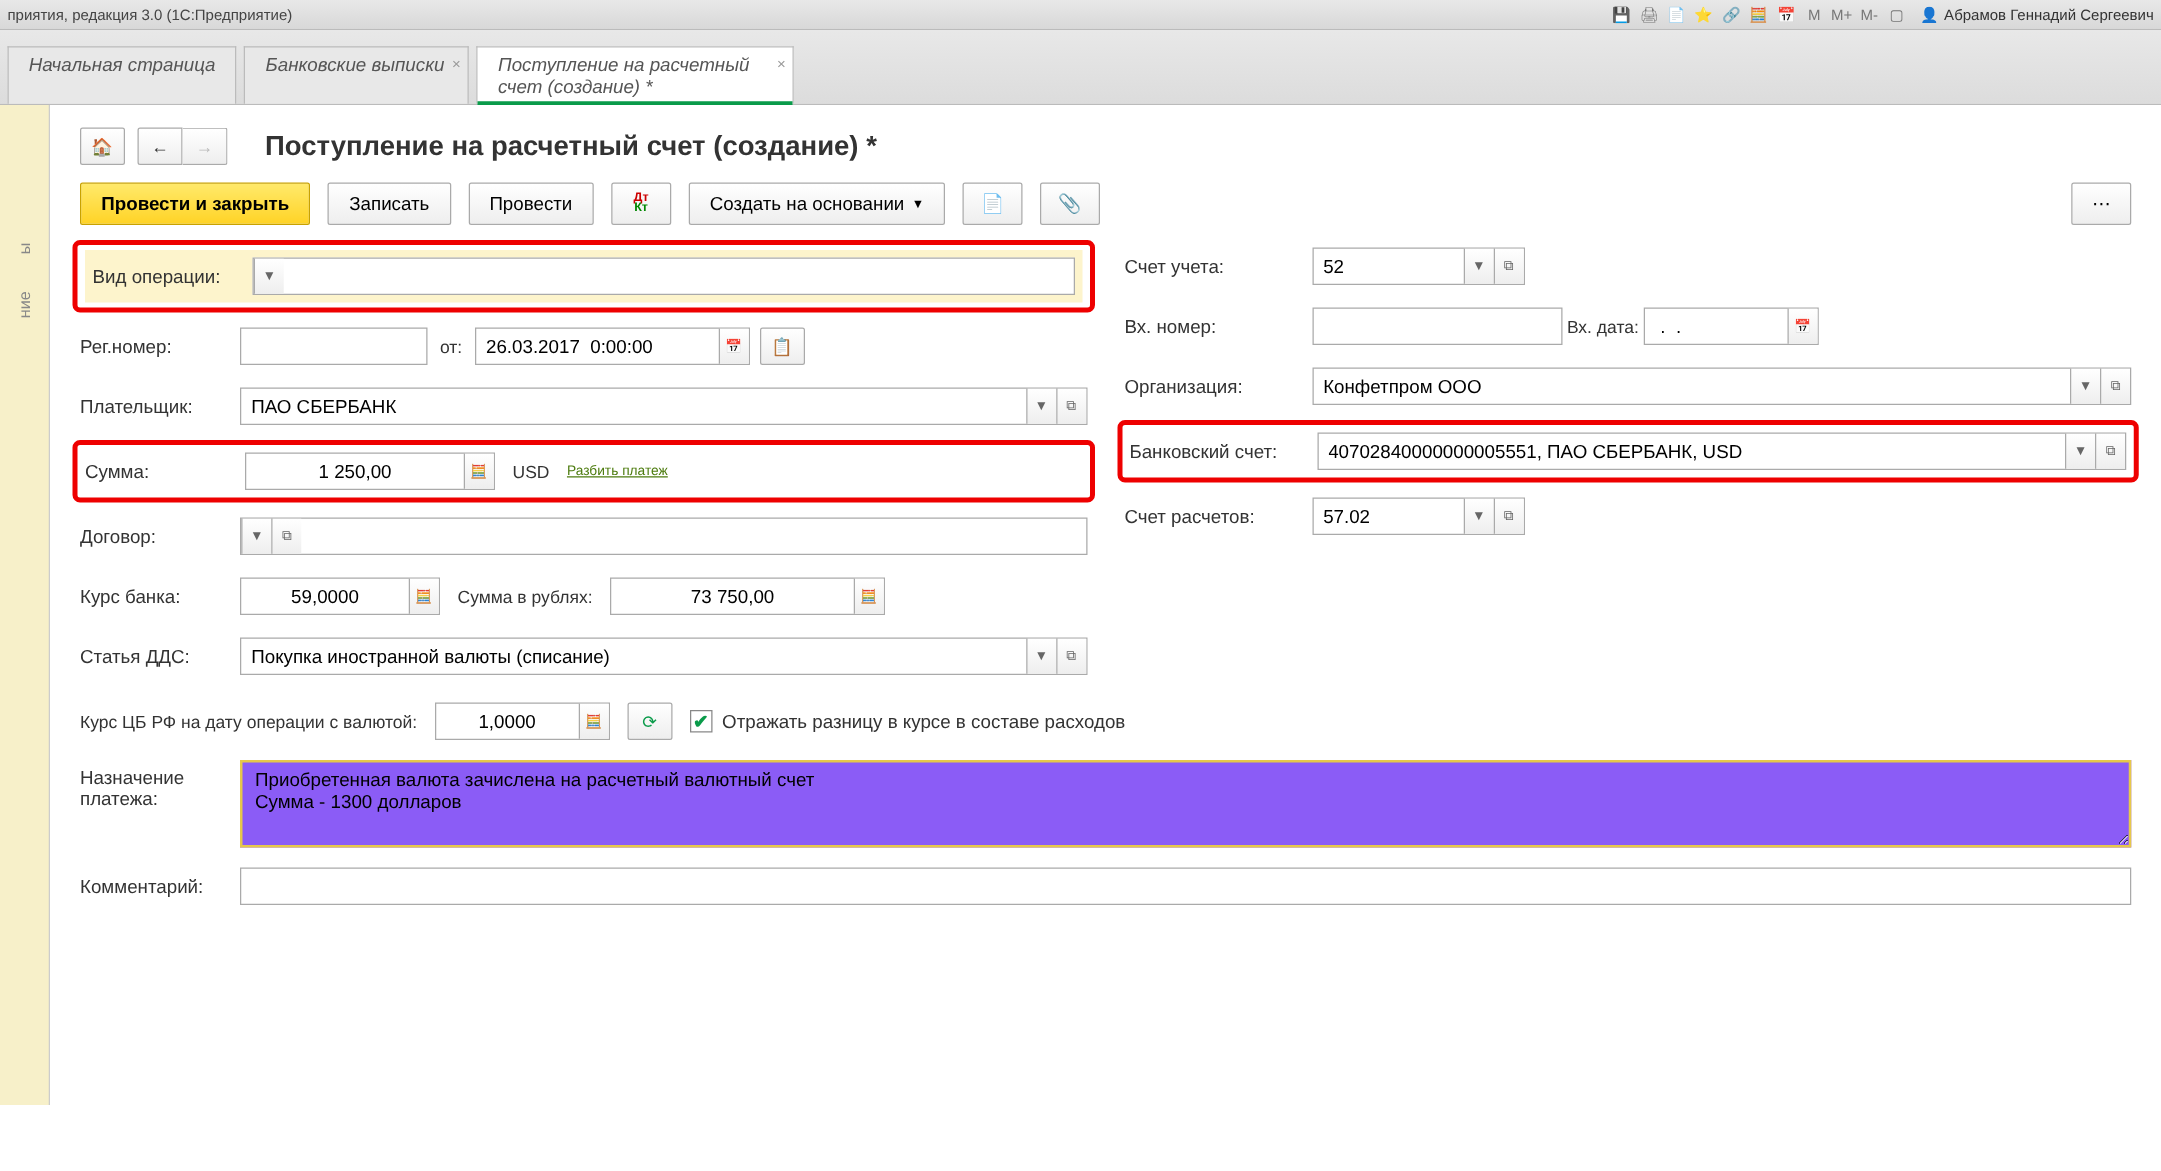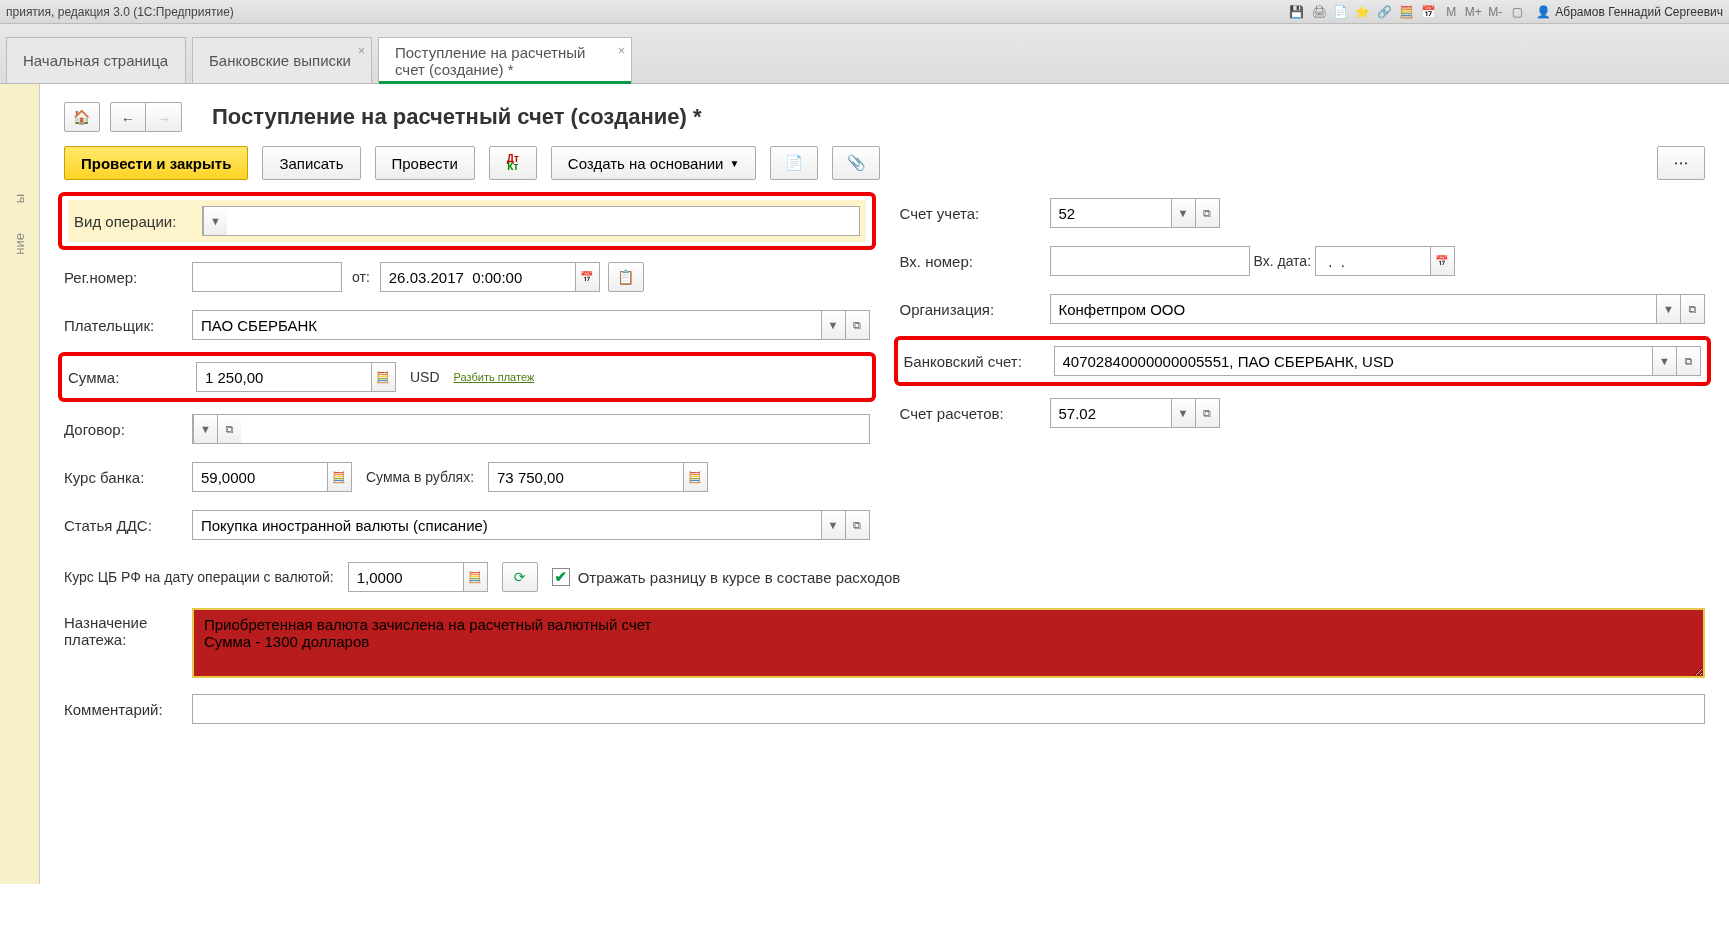--- a/index.html
+++ b/index.html
@@ -4,21 +4,21 @@
 <style>
 * { box-sizing: border-box; margin: 0; padding: 0; }
 body { font-family: Arial, sans-serif; font-size: 14px; background: #fff; color: #333; }
 
 .titlebar { background: linear-gradient(#e8e8e8,#d8d8d8); height: 24px; display:flex; align-items:center; padding:0 6px; border-bottom:1px solid #bbb; font-size:12px; color:#444;}
 .titlebar .spacer { flex:1; }
 .titlebar .ticon { width:18px;height:18px;margin:0 2px;display:inline-flex;align-items:center;justify-content:center;border:1px solid transparent;font-size:12px;color:#777;}
 .titlebar .user { display:flex;align-items:center;gap:4px;margin-left:8px;color:#333;}
 
 .tabs-bar { background: linear-gradient(#e8e8e8,#dcdcdc); border-bottom:1px solid #bbb; display:flex; align-items:flex-end; height:60px; padding-top:8px;}
-.tab { background:#e8e8e8;border:1px solid #bbb;border-bottom:none;padding:6px 16px;margin-left:6px;height:46px;display:flex;flex-direction:column;justify-content:center;position:relative;min-width:180px;font-size:15px;color:#555;cursor:pointer;}
+.tab { background:#e8e8e8;border:1px solid #bbb;border-bottom:none;padding:6px 16px;margin-left:6px;height:46px;display:flex;flex-direction:column;position:relative;min-width:180px;font-size:15px;color:#555;cursor:pointer;font-style:italic;}
 .tab.active { background:#fff; }
 .tab.active::after { content:"";position:absolute;left:0;right:0;bottom:-1px;height:3px;background:#0a9b4a;}
 .tab .closex { position:absolute;right:6px;top:6px;font-size:12px;color:#999;}
 
 .workspace { display:flex; }
 .left-rail { width:40px;background:#f7f0c9;border-right:1px solid #ccc;min-height:800px;padding-top:80px;}
 .left-rail div{writing-mode:vertical-rl;transform:rotate(180deg);font-size:13px;color:#888;margin:30px auto;}
 
 .content { flex:1;padding:18px 24px; }
 
@@ -38,25 +38,25 @@
 .lbl-wide { width:150px;}
 
 .highlight-red { border:4px solid #e00;border-radius:6px;padding:4px 6px;margin:-4px -6px 10px -6px;}
 .highlight-yellow-bg { background:#fdf4cc;padding:6px;margin-bottom:10px;}
 
 .input-combo { display:flex;border:1px solid #aaa;height:30px;background:#fff;flex:1;min-width:0;}
 .input-combo input { border:none;flex:1;padding:0 8px;font-size:15px;outline:none;background:transparent;min-width:0;}
 .input-combo .dd, .input-combo .open { width:24px;border-left:1px solid #aaa;display:flex;align-items:center;justify-content:center;cursor:pointer;font-size:11px;color:#666;background:linear-gradient(#fff,#eee);}
 
 .input-text { border:1px solid #aaa;height:30px;padding:0 8px;font-size:15px;background:#fff;}
-.input-num { text-align:left;}
+.input-num { text-align:center;}
 
 .link { color:#4d7c0f;text-decoration:underline;cursor:pointer;font-size:11px;}
 
-.textarea-yellow { border:2px solid #e6c84b;width:100%;min-height:70px;padding:6px 10px;font-size:15px;font-family:inherit;resize:vertical;background:#b91c1c;outline:none;}
+.textarea-yellow { border:2px solid #e6c84b;width:100%;min-height:70px;padding:6px 10px;font-size:15px;font-family:inherit;resize:vertical;background:#8b5cf6;outline:none;}
 
 .checkbox-row { display:flex;align-items:center;gap:8px;font-size:15px;}
 .cbx { width:18px;height:18px;border:1px solid #888;display:inline-flex;align-items:center;justify-content:center;color:#0a9b4a;font-weight:bold;background:#fff;}
 
 .svg-dtkt { font-size:10px;line-height:8px;}
 .dt{color:#c00;font-weight:bold;} .kt{color:#080;font-weight:bold;}
 .calc-icon{font-size:13px;}
 </style>
 </head>
 <body>

